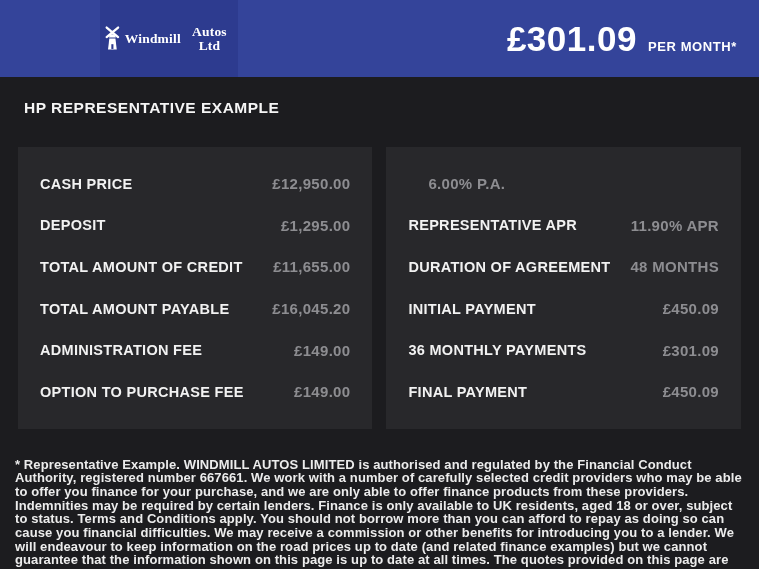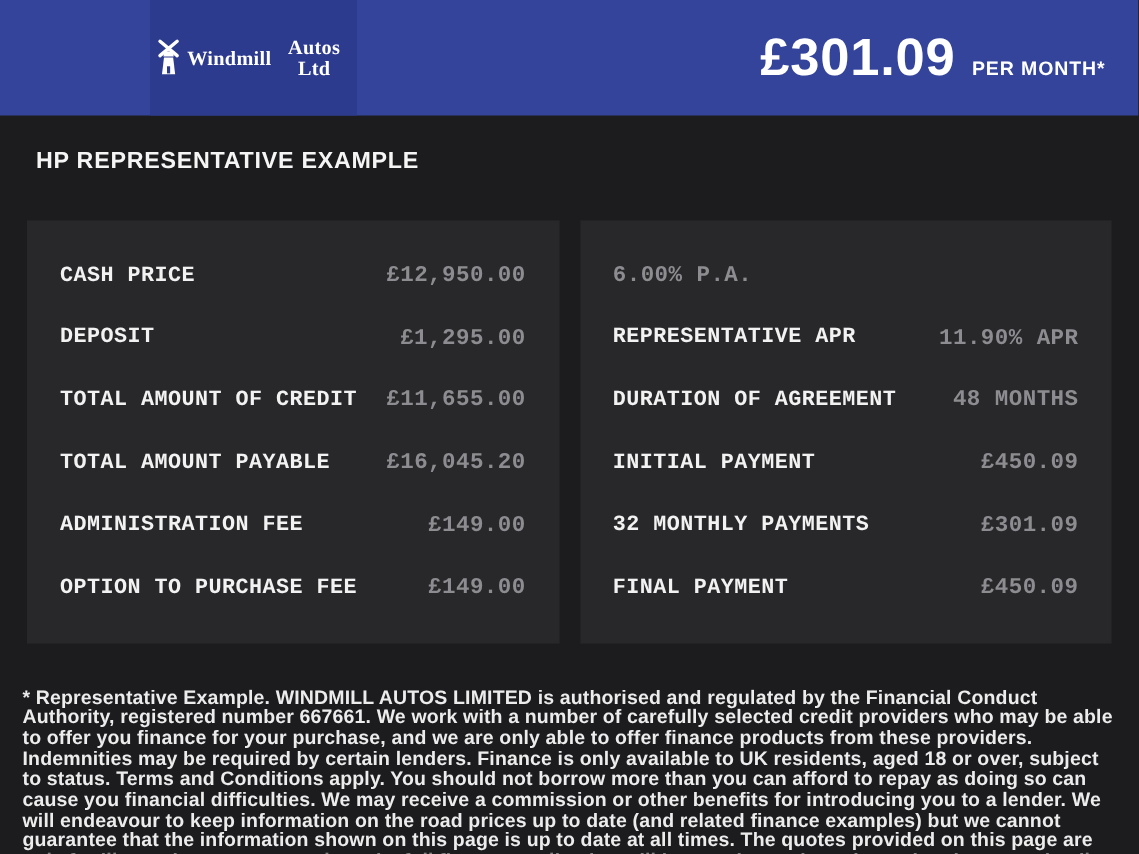--- a/index.html
+++ b/index.html
@@ -62,21 +62,20 @@
     font-weight: bold;
     font-size: 15.5px;
     letter-spacing: 0.5px;
     padding: 22px 0 0 24px;
   }
   
   .panels {
     display: flex;
     gap: 14px;
     margin: 30px 18px 0 18px;
-    font-family: Liberation Mono, monospace;
   }
   .panel {
     flex: 1;
     background: #28282b;
     padding: 16px 22px;
   }
   .frow {
     height: 41.6px;
     display: flex;
     justify-content: space-between;
@@ -88,20 +87,21 @@
     color: #f2f2f2;
     letter-spacing: 0.3px;
     white-space: nowrap;
   }
   .fvalue {
     font-size: 15px;
     font-weight: bold;
     color: #8d8d91;
     letter-spacing: 0.3px;
     white-space: nowrap;
+    margin-left: 20px;
   }
   
   .disclaimer {
     margin: 29px 14px 0 15px;
     font-size: 13px;
     font-weight: bold;
     color: #ececec;
     line-height: 13.7px;
     letter-spacing: 0.1px;
   }
@@ -171,21 +171,21 @@
     </div>
     <div class="frow">
       <span class="flabel">DURATION OF AGREEMENT</span>
       <span class="fvalue">48 MONTHS</span>
     </div>
     <div class="frow">
       <span class="flabel">INITIAL PAYMENT</span>
       <span class="fvalue">£450.09</span>
     </div>
     <div class="frow">
-      <span class="flabel">32 MONTHLY PAYMENTS</span>
+      <span class="flabel">36 MONTHLY PAYMENTS</span>
       <span class="fvalue">£301.09</span>
     </div>
     <div class="frow">
       <span class="flabel">FINAL PAYMENT</span>
       <span class="fvalue">£450.09</span>
     </div>
   </div>
 
 </div>
 

